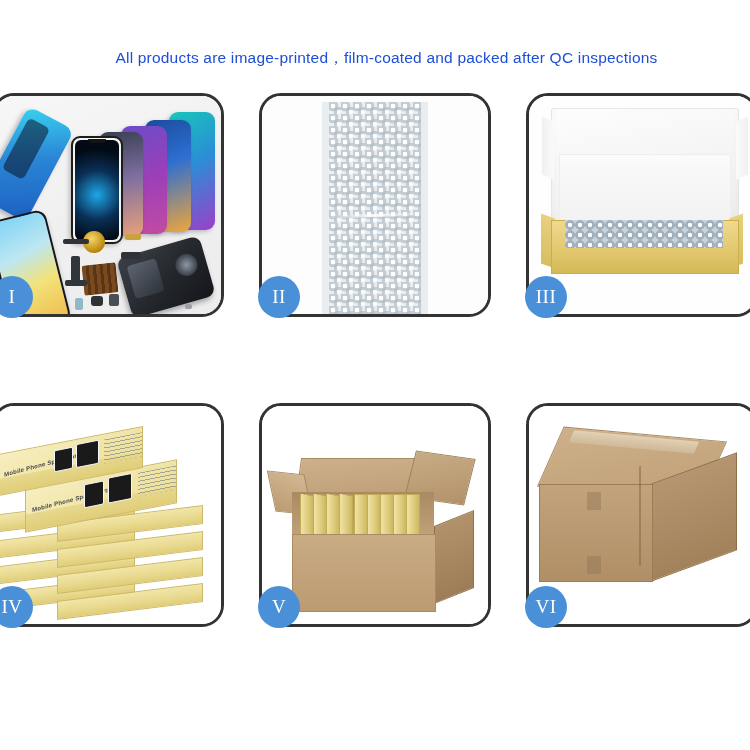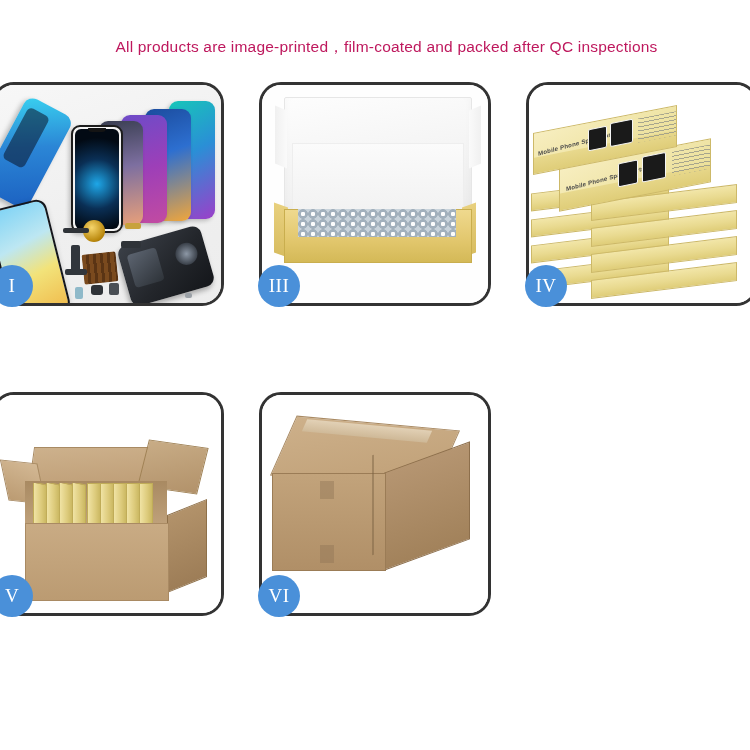--- a/index.html
+++ b/index.html
@@ -22,25 +22,25 @@
   }
   .page-title {
     font-size: 37px;
     font-weight: bold;
     letter-spacing: 2.0px;
     line-height: 1.0;
     color: #0d0d0d;
     white-space: nowrap;
   }
   .page-subtitle {
-    margin-top: 3px;
+    margin-top: 14px;
     font-size: 15.5px;
     font-weight: normal;
     letter-spacing: 0.2px;
-    color: #be185d;
+    color: #1d4ed8;
     white-space: nowrap;
     padding-left: 23px;
   }
 
   
   .grid {
     margin-top: 24px;
     display: grid;
     grid-template-columns: 232px 232px 232px;
     grid-template-rows: 224px 224px;
@@ -387,20 +387,30 @@
       <div class="flex-strip" style="left:76px;top:160px;width:9px;height:26px;"></div>
       <div class="flex-strip" style="left:70px;top:184px;width:22px;height:6px;"></div>
       <div class="part" style="left:96px;top:200px;width:12px;height:10px;border-radius:3px;"></div>
       <div class="part" style="left:114px;top:198px;width:10px;height:12px;border-radius:2px;background:#4a4f55;"></div>
       <div class="part" style="left:80px;top:202px;width:8px;height:12px;background:#8fb9c9;"></div>
       <div class="part" style="left:190px;top:208px;width:7px;height:5px;background:#9aa0a6;"></div>
     </div>
     <div class="badge">I</div>
   </div>
 
+  <div class="panel">
+    <div class="panel-inner p2">
+      <div class="bubble-pack">
+        <div class="bubbles"></div>
+        <div class="bubbles2"></div>
+        <div class="seam"></div>
+      </div>
+    </div>
+    <div class="badge">II</div>
+  </div>
 
   <div class="panel">
     <div class="panel-inner p3">
       <div class="wbox-lid"></div>
       <div class="wbox-foam"></div>
       <div class="wbox-flapL"></div>
       <div class="wbox-flapR"></div>
       <div class="wbox-base"></div>
       <div class="wbox-bubble"></div>
     </div>

